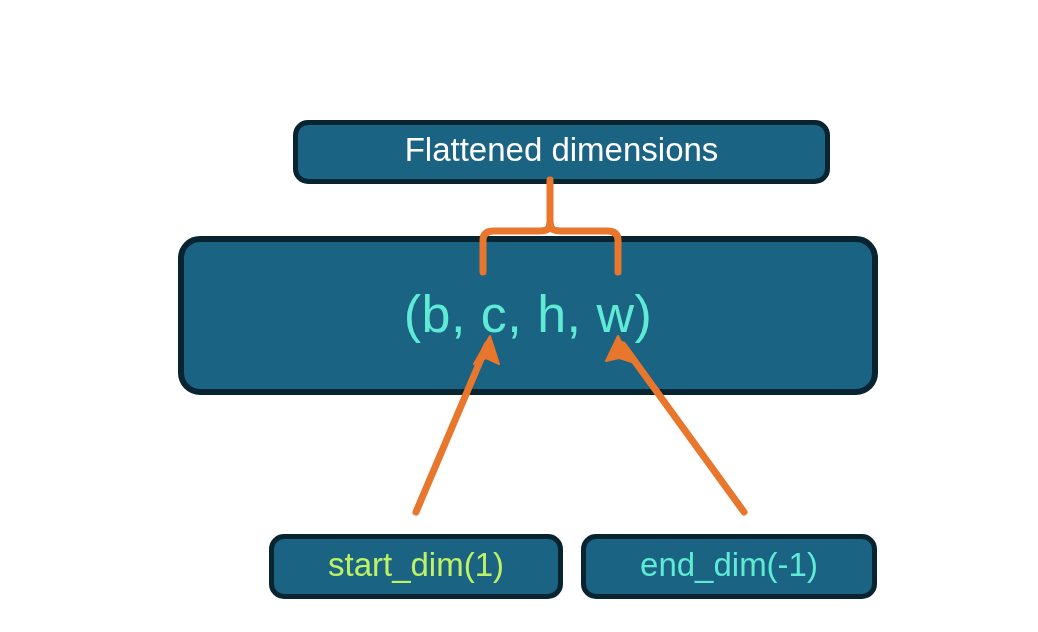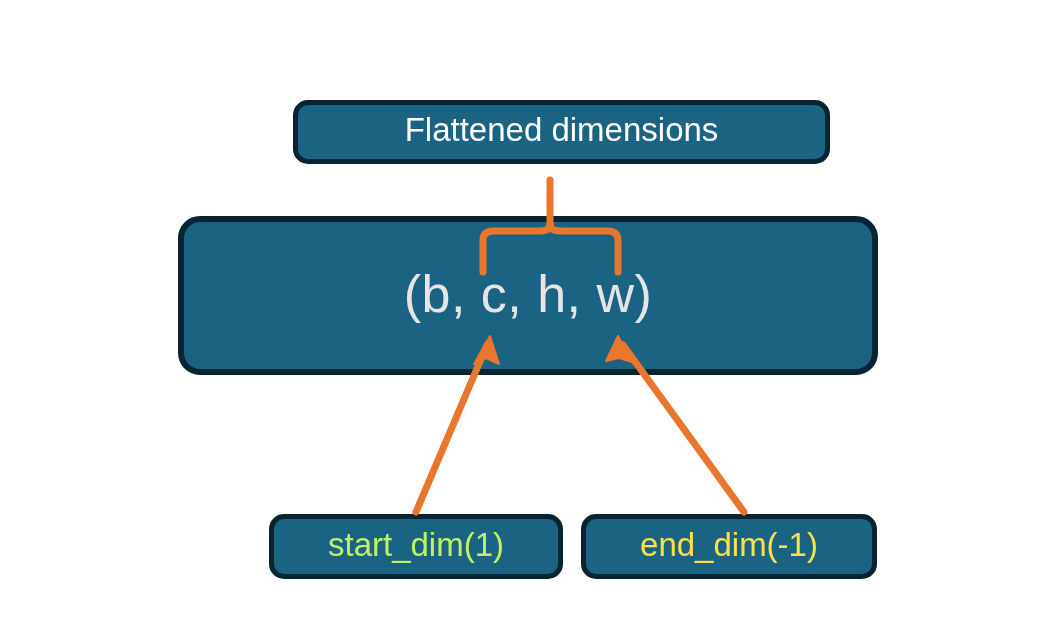--- a/index.html
+++ b/index.html
@@ -28,20 +28,21 @@
     border: 5px solid #072430;
     border-radius: 16px;
     display: flex;
     align-items: center;
     justify-content: center;
     color: #ffffff;
     text-align: right;
     line-height: 1.05;
     white-space: nowrap;
     user-select: none;
+    margin-top: 20px;
   }
 
   #node-flattened {
     left: 293px;
     top: 100px;
     width: 537px;
     height: 64px;
     border-radius: 15px;
     font-size: 33px;
   }
@@ -92,29 +93,29 @@
 </style>
 </head>
 <body>
 
 <div id="canvas" style="--bg: #ffffff;">
 
   <div class="node" id="node-flattened" style="background: rgb(27, 99, 131); border-color: rgb(7, 36, 48); color: rgb(255, 255, 255);">
     <span class="node-label">Flattened dimensions</span>
   </div>
 
-  <div class="node" id="node-shape" style="background: rgb(27, 99, 131); border-color: rgb(7, 36, 48); color: #e5e5e5;">
+  <div class="node" id="node-shape" style="background: rgb(27, 99, 131); border-color: rgb(7, 36, 48); color: #5eead4;">
     <span class="node-label">(b, c, h, w)</span>
   </div>
 
   <div class="node" id="node-start-dim" style="background: rgb(27, 99, 131); border-color: rgb(7, 36, 48); color: #bef264;">
     <span class="node-label">start_dim(1)</span>
   </div>
 
-  <div class="node" id="node-end-dim" style="background: rgb(27, 99, 131); border-color: rgb(7, 36, 48); color: #fde047;">
+  <div class="node" id="node-end-dim" style="background: rgb(27, 99, 131); border-color: rgb(7, 36, 48); color: #5eead4;">
     <span class="node-label">end_dim(-1)</span>
   </div>
 
   <svg id="connectors" viewBox="0 0 1038 632">
 
     <g>
       <path d="M 483 272
                L 483 240
                Q 483 231 494 231
                L 540 231

